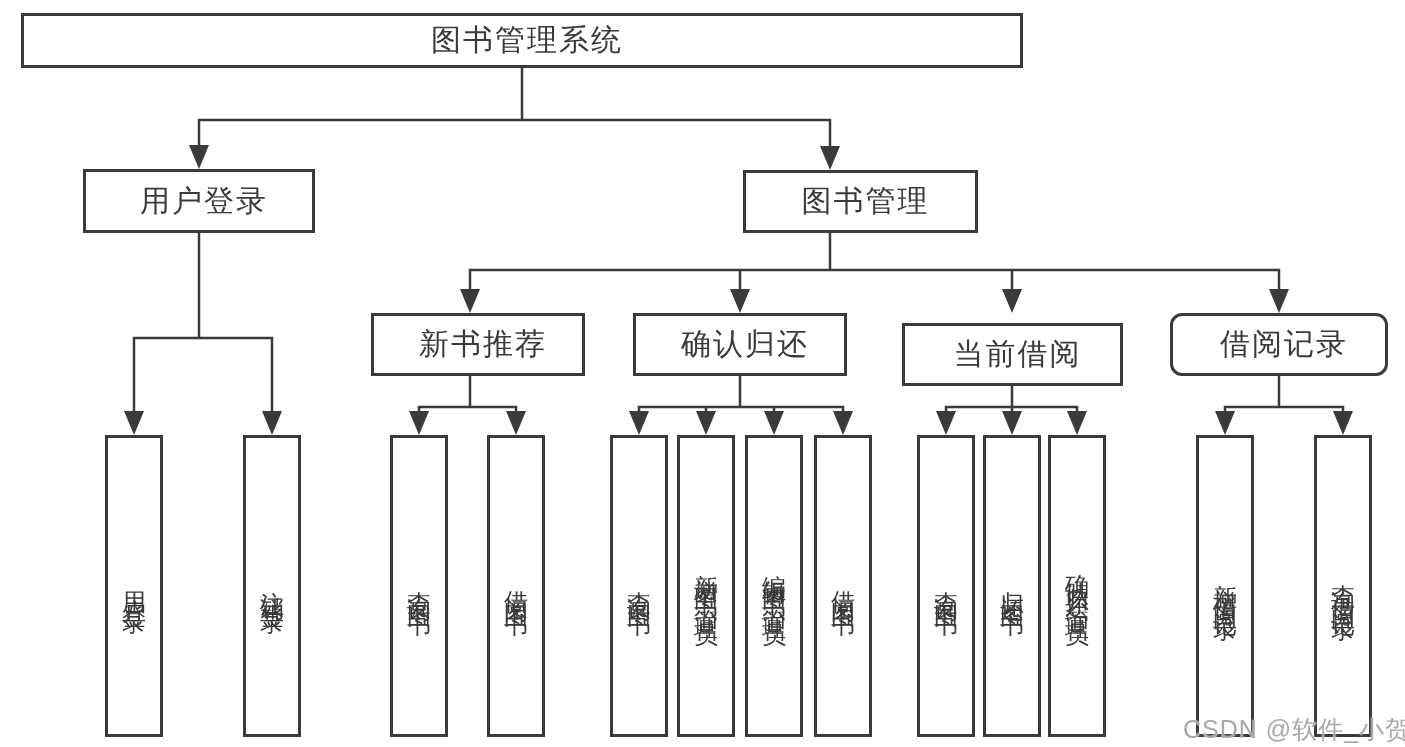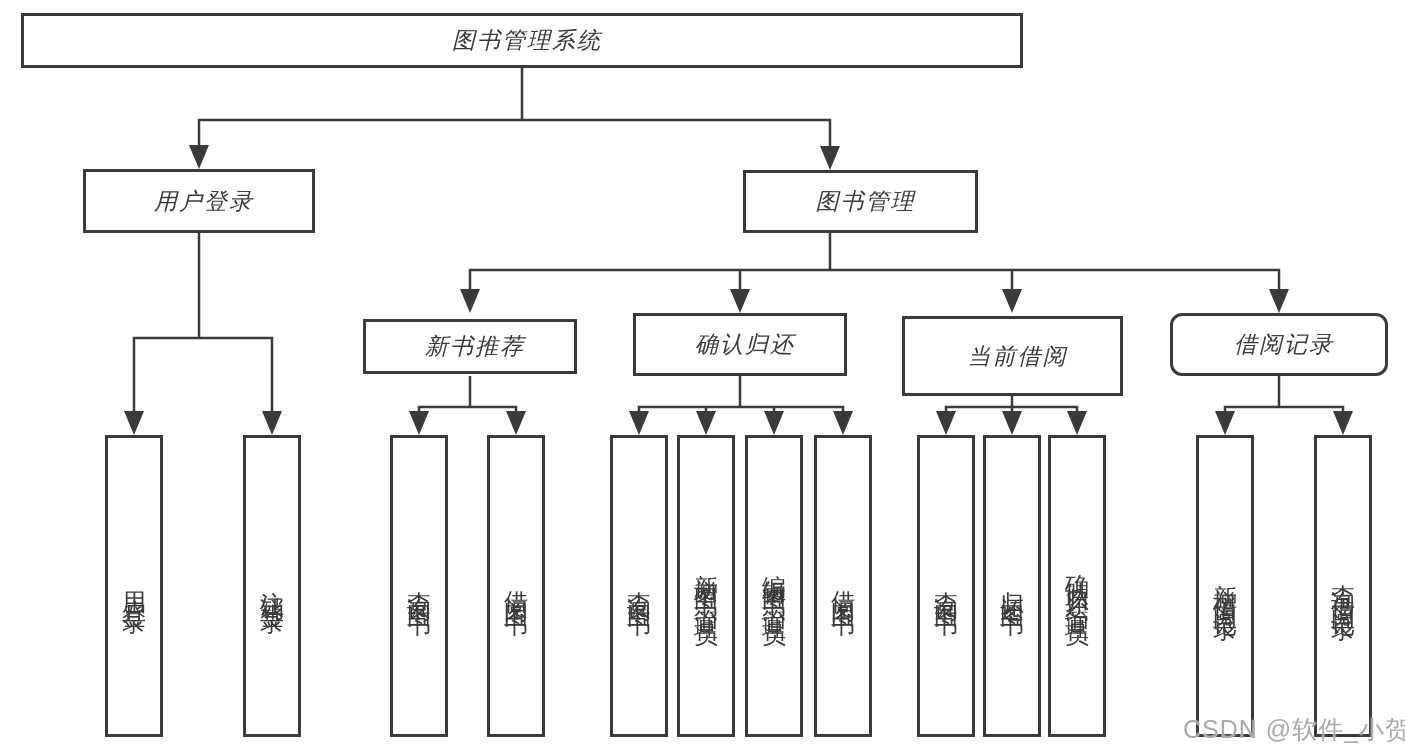--- a/index.html
+++ b/index.html
@@ -21,24 +21,23 @@
   .box {
     position: absolute;
     background: #ffffff;
     border: 3px solid #3a3a3a;
     color: #3a3a3a;
     display: flex;
     align-items: center;
     justify-content: center;
   }
   .hbox {
-    font-size: 23px;
+    font-size: 30px;
     letter-spacing: 2px;
     padding-left: 10px;
-    font-style: italic;
   }
   .vbox {
     writing-mode: vertical-rl;
     text-orientation: mixed;
     font-size: 24px;
     letter-spacing: 7px;
     width: 58px;
     height: 302px;
     top: 435px;
     line-height: 1;
@@ -102,23 +101,23 @@
       <polygon points="1215,411 1235,411 1225,435"></polygon>
       <polygon points="1333,411 1353,411 1343,435"></polygon>
     </g>
   </svg>
 
   <div class="box hbox" style="left:21px; top:13px; width:1002px; height:55px;">图书管理系统</div>
 
   <div class="box hbox" style="left:83px; top:169px; width:232px; height:64px;">用户登录</div>
   <div class="box hbox" style="left:743px; top:170px; width:235px; height:63px;">图书管理</div>
 
-  <div class="box hbox" style="left:363px; top:313px; width:214px; height:55px;margin-top:6px;">新书推荐</div>
+  <div class="box hbox" style="left:371px; top:313px; width:214px; height:63px;">新书推荐</div>
   <div class="box hbox" style="left:633px; top:313px; width:214px; height:63px;">确认归还</div>
-  <div class="box hbox" style="left:902px; top:316px; width:221px; height:80px;">当前借阅</div>
+  <div class="box hbox" style="left:902px; top:323px; width:221px; height:63px;">当前借阅</div>
   <div class="box hbox" style="left:1170px; top:313px; width:218px; height:63px;border-radius:12px;">借阅记录</div>
 
   <div class="box vbox" style="left:105px;">用户登录</div>
   <div class="box vbox" style="left:243px;">注销登录</div>
 
   <div class="box vbox" style="left:390px;">查询图书</div>
   <div class="box vbox" style="left:487px;">借阅图书</div>
 
   <div class="box vbox" style="left:610px;">查询图书</div>
   <div class="box vbox" style="left:677px;">新增图书（管理员）</div>

